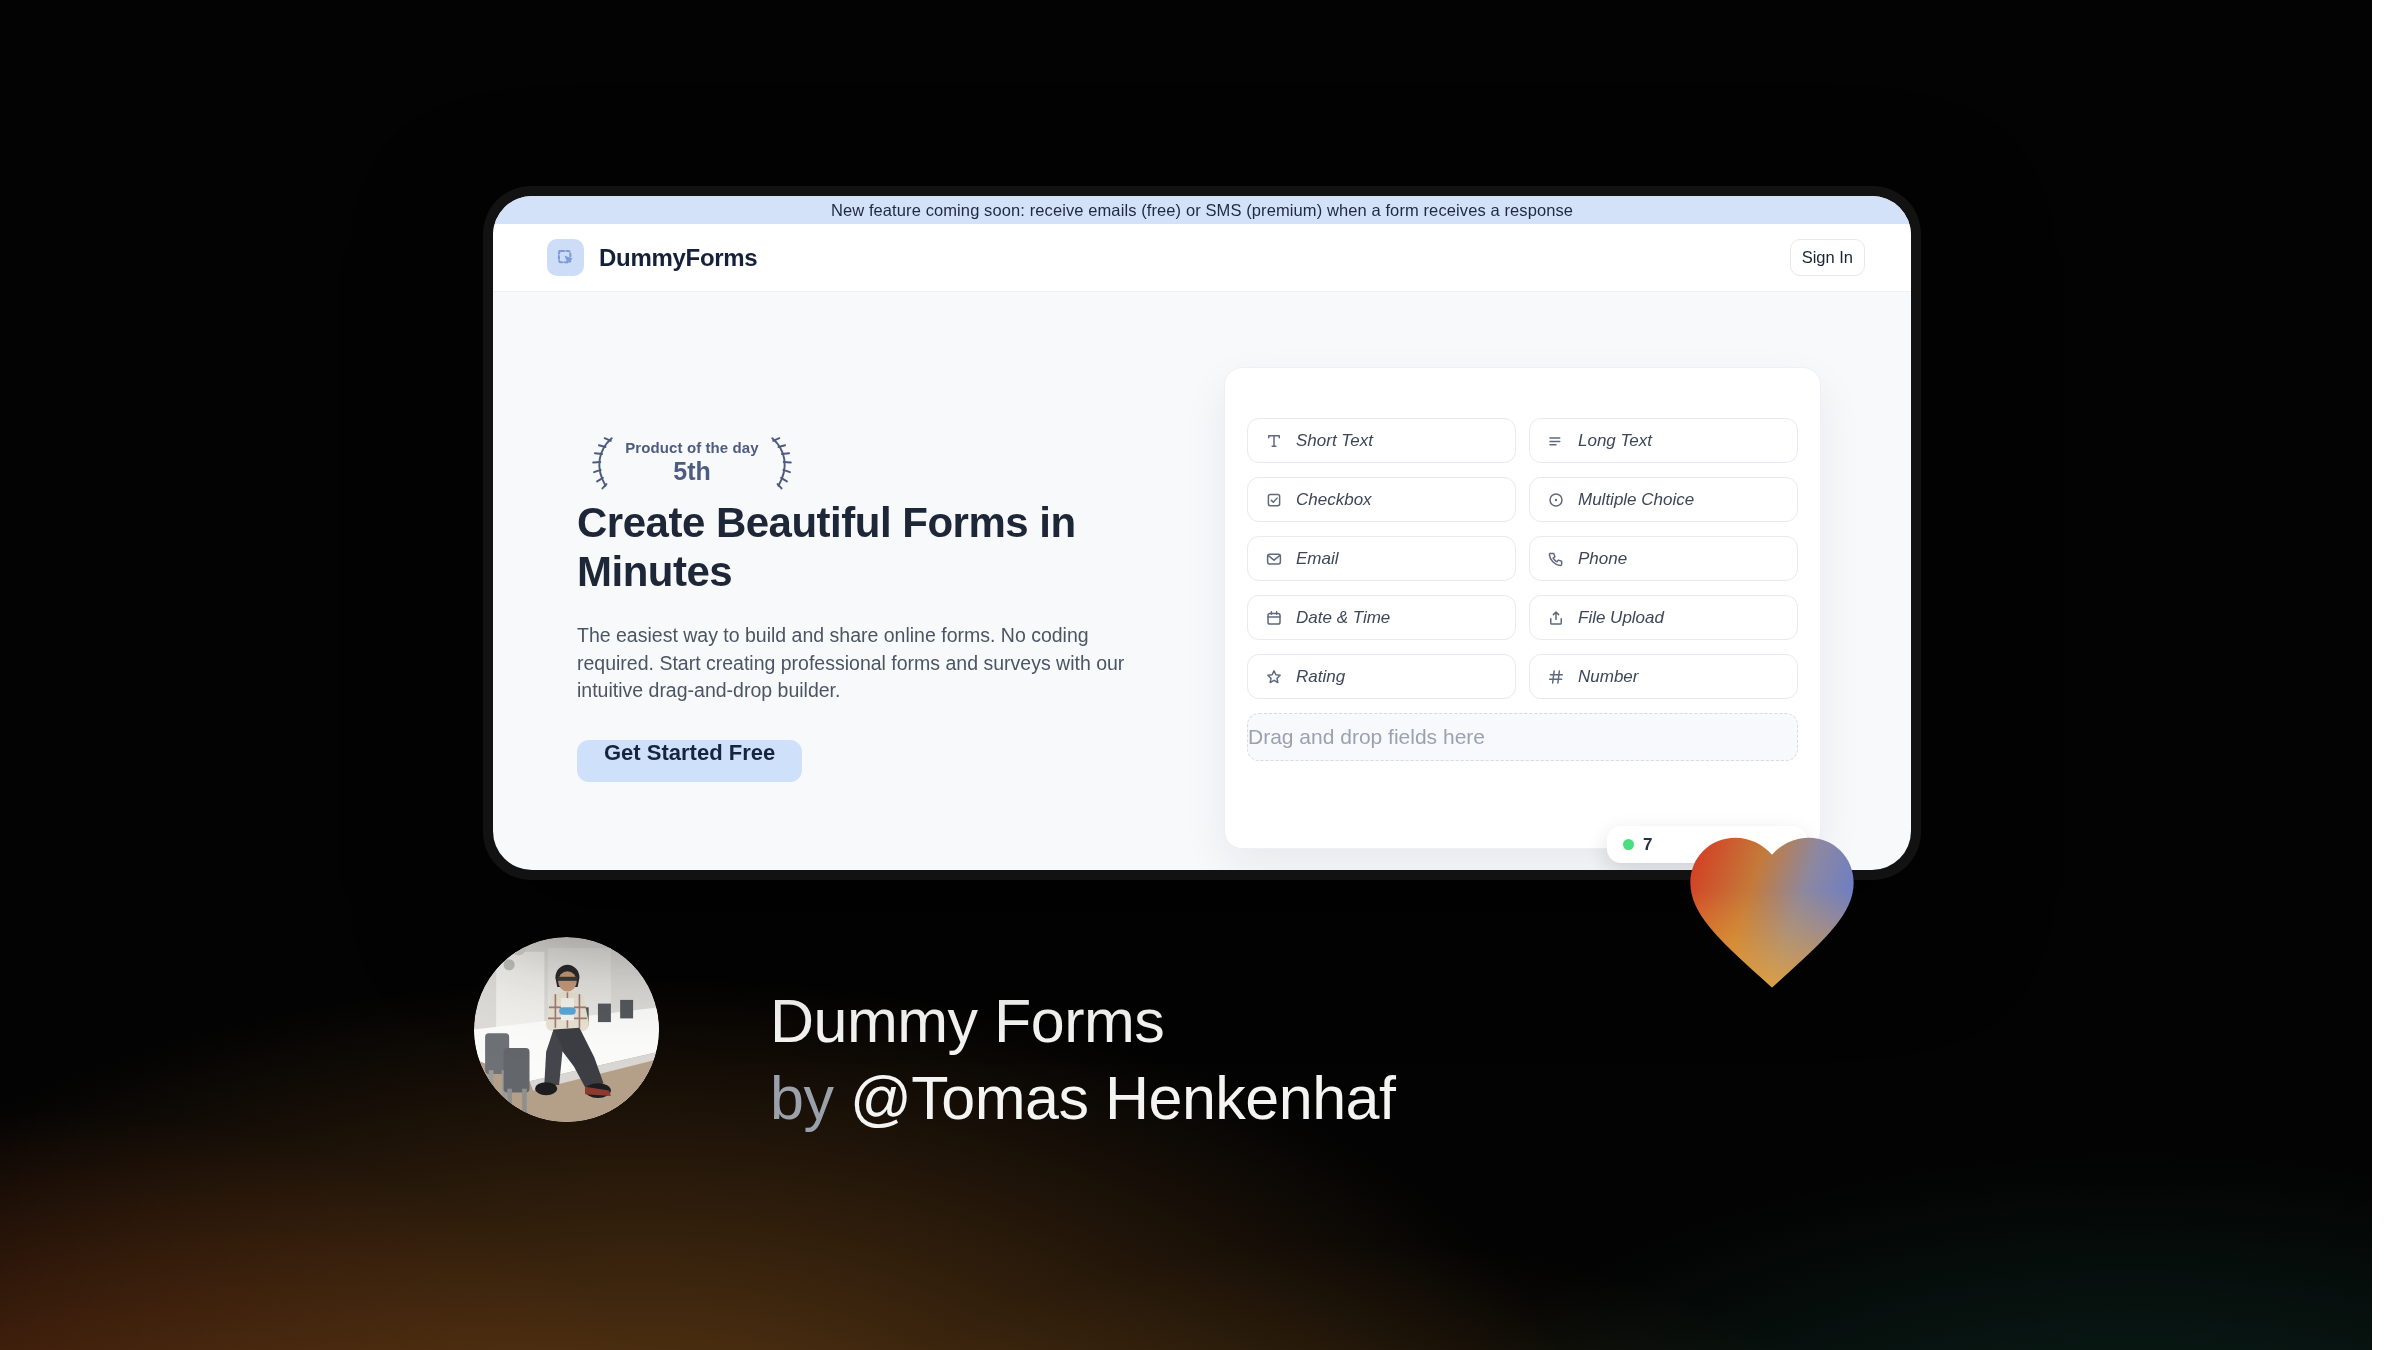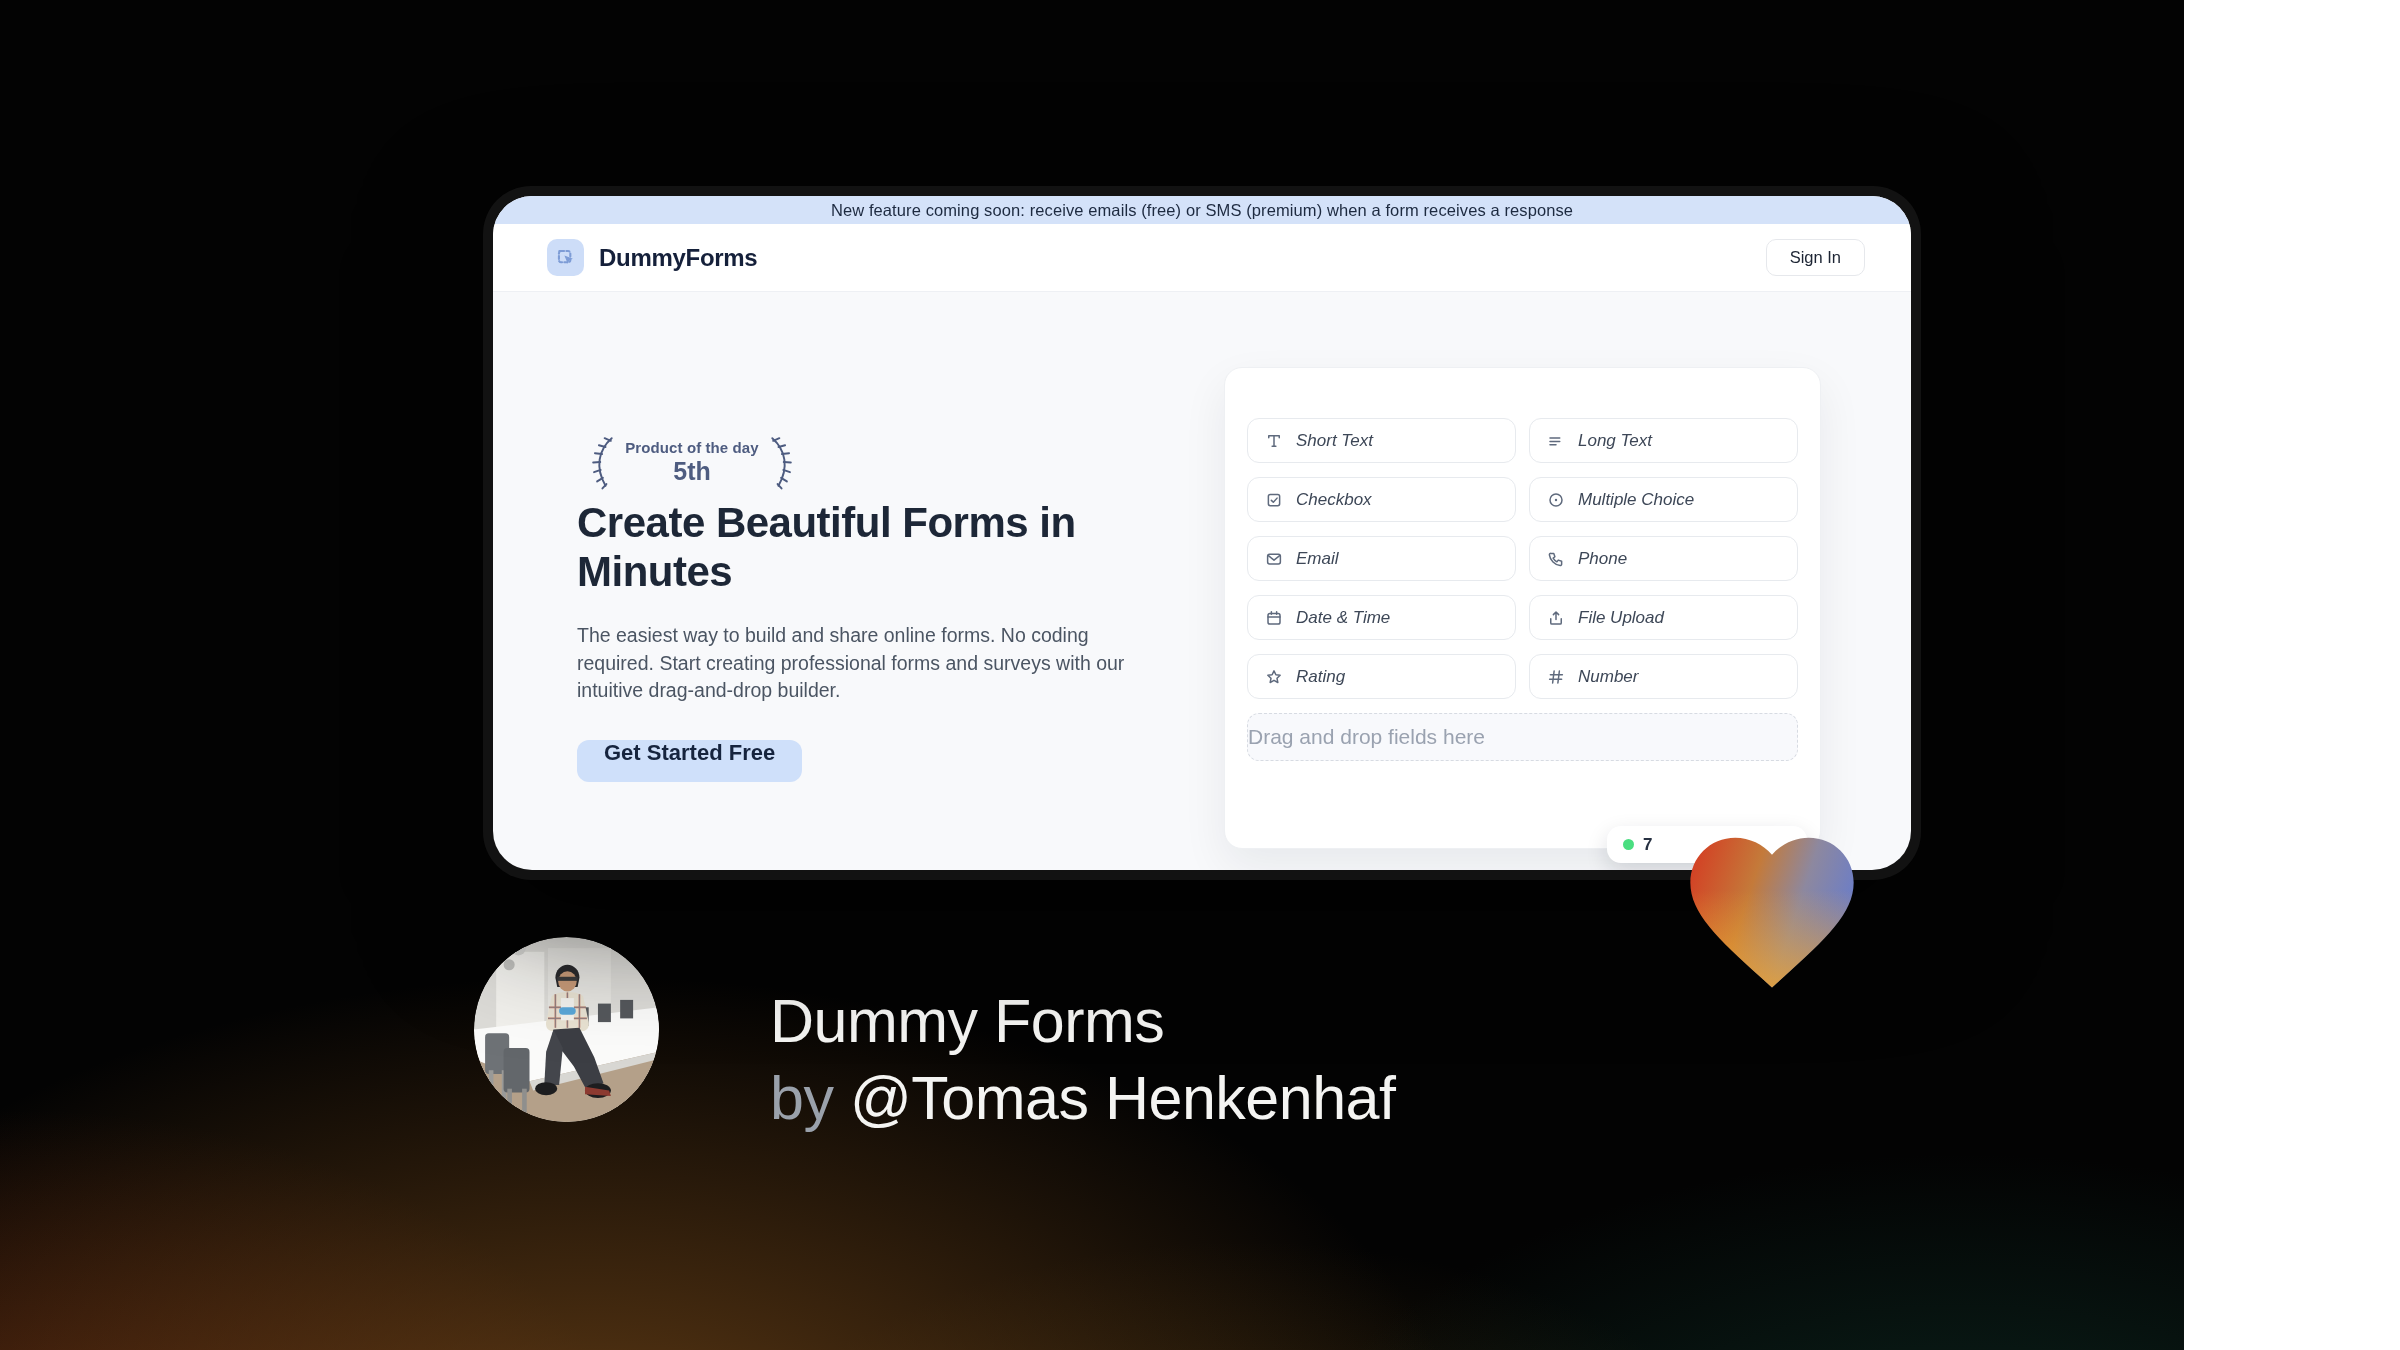--- a/index.html
+++ b/index.html
@@ -1,20 +1,20 @@
 <!DOCTYPE html>
 <html><head>
 <meta charset="utf-8">
 <style>
   * { margin:0; padding:0; box-sizing:border-box; }
   html,body { width:2400px; height:1350px; overflow:hidden; }
   body { font-family:"Liberation Sans", sans-serif; }
 
   #stage {
-    position:relative; width:2184px; height:1350px; overflow:hidden;
+    position:relative; width:2372px; height:1350px; overflow:hidden;
     background:
       radial-gradient(62% 58% at 27% 110%, rgba(125,76,26,.78), rgba(0,0,0,0) 65%),
       radial-gradient(46% 48% at 1% 112%, rgba(99,37,14,.72), rgba(0,0,0,0) 62%),
       radial-gradient(52% 46% at 90% 114%, rgba(21,72,58,.55), rgba(0,0,0,0) 62%),
       radial-gradient(42% 42% at 57% 118%, rgba(86,62,20,.55), rgba(0,0,0,0) 62%),
       #030303;
   }
 
   
   .window {
@@ -37,21 +37,21 @@
     border-bottom:1px solid #eef0f4;
     display:flex; align-items:center; padding:0 46px;
   }
   .brand { display:flex; align-items:center; gap:15px; cursor:pointer;padding-left:8px; }
   .brand-icon {
     width:37px; height:37px; border-radius:10px; background:#cdddf8;
     display:flex; align-items:center; justify-content:center; color:#7d9cd6;
   }
   .brand-name { font-size:24px; font-weight:700; color:#15203a; letter-spacing:-.3px; }
   .signin-btn {
-    margin-left:auto; height:37px; padding:0 23px; border-radius:10px;
+    margin-left:auto; height:37px; padding:0 11px; border-radius:10px;
     background:#fff; border:1px solid #e6e8ec; font-size:16.5px; color:#1c2433;
     display:flex; align-items:center; cursor:pointer;
     font-family:"Liberation Sans", sans-serif;
   }
   .hero { flex:1; position:relative; }
 
   
   .award {
     position:absolute; left:84px; top:139px; width:230px;
     display:flex; align-items:center; justify-content:center; gap:8px;

